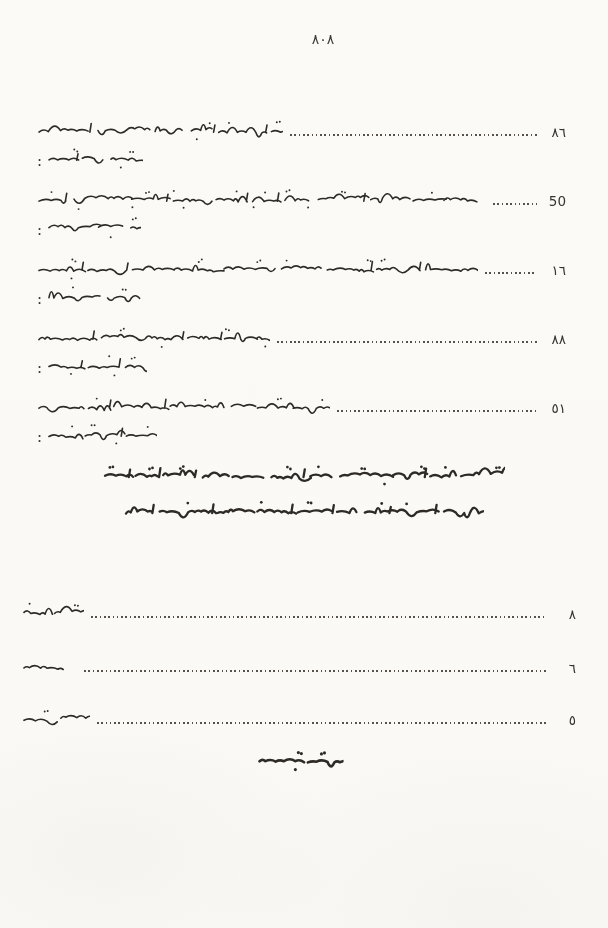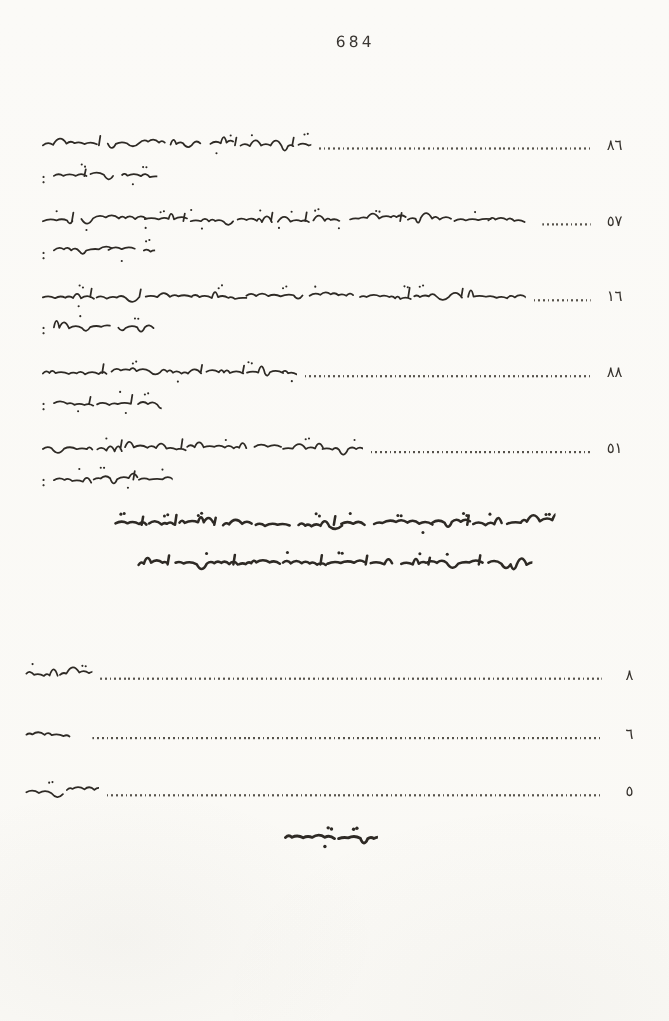--- a/index.html
+++ b/index.html
@@ -59,21 +59,21 @@
   .fm .row2x{margin-top:26px;}
   
   .endmark{position:absolute;top:740px;left:50%;transform:translateX(-54%);width:86px;height:38px;}
   .endmark .ocr{line-height:38px;font-size:18px;}
 </style>
 </head>
 <body>
 
 <div class="page">
 
-  <div class="pagenum">684</div>
+  <div class="pagenum">٨٠٨</div>
 
   <section class="toc">
 
     <div class="entry">
       <div class="row">
         <div class="scribble" style="width:246px">
             <svg width="246" height="26" viewBox="0 0 246 26" style="position: absolute; left: 0px; top: 0px;">
               <path d=" M2.0,15.1 q4.6,-3.9 9.3,-0.4 q6.1,-10.6 12.2,-1.1 q3.7,-3.2 7.3,-0.4 q4.5,-1.9 8.9,0.8 q5.7,-2.8 11.4,0.1 M52.9,15.1 l1.3,-8.5 M61.0,13.5 q3.7,7.9 7.3,0.3 q4.9,-2.6 9.8,-0.6 q5.8,5.7 11.7,-0.3 q3.9,-3.8 7.9,-1.1 q5.0,-4.0 9.9,0.8 q2.6,-2.8 5.2,0.0 M118.1,14.4 q2.6,-8.3 5.1,-0.4 q3.1,-2.8 6.2,-0.8 q4.7,7.2 9.4,-0.1 q3.1,-3.0 6.3,0.2 M154.3,13.8 q4.7,-3.6 9.4,-0.5 q2.6,-10.7 5.2,-0.7 q3.0,-3.1 6.0,-0.9 M176.6,15.1 l1.3,-7.0 M181.7,15.4 q4.2,-3.1 8.4,0.4 q5.2,-10.2 10.3,-0.5 q4.3,-2.7 8.6,-0.0 q5.0,-9.3 10.1,0.6 q2.8,7.8 5.6,0.1 q2.5,-2.0 4.9,-0.1 M228.7,15.1 l1.3,-7.0 M234.4,14.6 q4.6,-2.2 9.3,0.7 q3.6,-1.6 7.2,-0.6" fill="none" stroke="#2e2a25" stroke-width="1.6" stroke-linecap="round" stroke-linejoin="round"></path>
               <circle cx="172.7" cy="6.2" r="0.96" fill="#2e2a25"></circle>
               <circle cx="159.8" cy="22.3" r="0.96" fill="#2e2a25"></circle>
@@ -120,21 +120,21 @@
               <circle cx="249.5" cy="5.5" r="0.96" fill="#2e2a25"></circle>
               <circle cx="252.5" cy="4.2" r="0.96" fill="#2e2a25"></circle>
               <circle cx="271.1" cy="21.5" r="0.96" fill="#2e2a25"></circle>
               <circle cx="305.0" cy="5.8" r="0.96" fill="#2e2a25"></circle>
               <circle cx="308.0" cy="6.4" r="0.96" fill="#2e2a25"></circle>
               <circle cx="394.9" cy="6.8" r="0.96" fill="#2e2a25"></circle>
             </svg>
           <span class="ocr">ܕܝܠܗܘܢ ܡܢ ܒܢܝܐ ܓܒܝܐ ܕܐܬܩܪܝܘ ܡܢ ܡܪܢ: ܕܢܗܘܘܢ ܥܡ ܒܢܝܢܫܐ ܘܗܝܕܝܢ</span>
         </div>
         <div class="leader"></div>
-        <div class="pg">٥٧</div>
+        <div class="pg">50</div>
       </div>
       <div class="row row2">
         <span class="colon">:</span>
         <div class="scribble" style="width:94px">
             <svg width="94" height="26" viewBox="0 0 94 26" style="position: absolute; left: 0px; top: 0px;">
               <path d=" M2.0,13.6 q4.6,-4.1 9.1,-0.9 q3.3,-3.3 6.7,0.9 q3.7,-3.4 7.4,0.9 q3.1,4.8 6.2,-0.8 q5.8,-1.9 11.6,-1.1 q5.8,-4.1 11.7,-0.9 M51.6,13.2 q6.1,-4.2 12.1,-0.7 q5.9,-2.8 11.8,-0.4 M83.8,13.8 q3.0,-2.0 6.0,1.0 q4.2,-2.7 8.4,0.9" fill="none" stroke="#2e2a25" stroke-width="1.6" stroke-linecap="round" stroke-linejoin="round"></path>
               <circle cx="63.7" cy="23.3" r="0.96" fill="#2e2a25"></circle>
               <circle cx="85.8" cy="5.4" r="0.96" fill="#2e2a25"></circle>
               <circle cx="88.8" cy="4.2" r="0.96" fill="#2e2a25"></circle>
             </svg>

